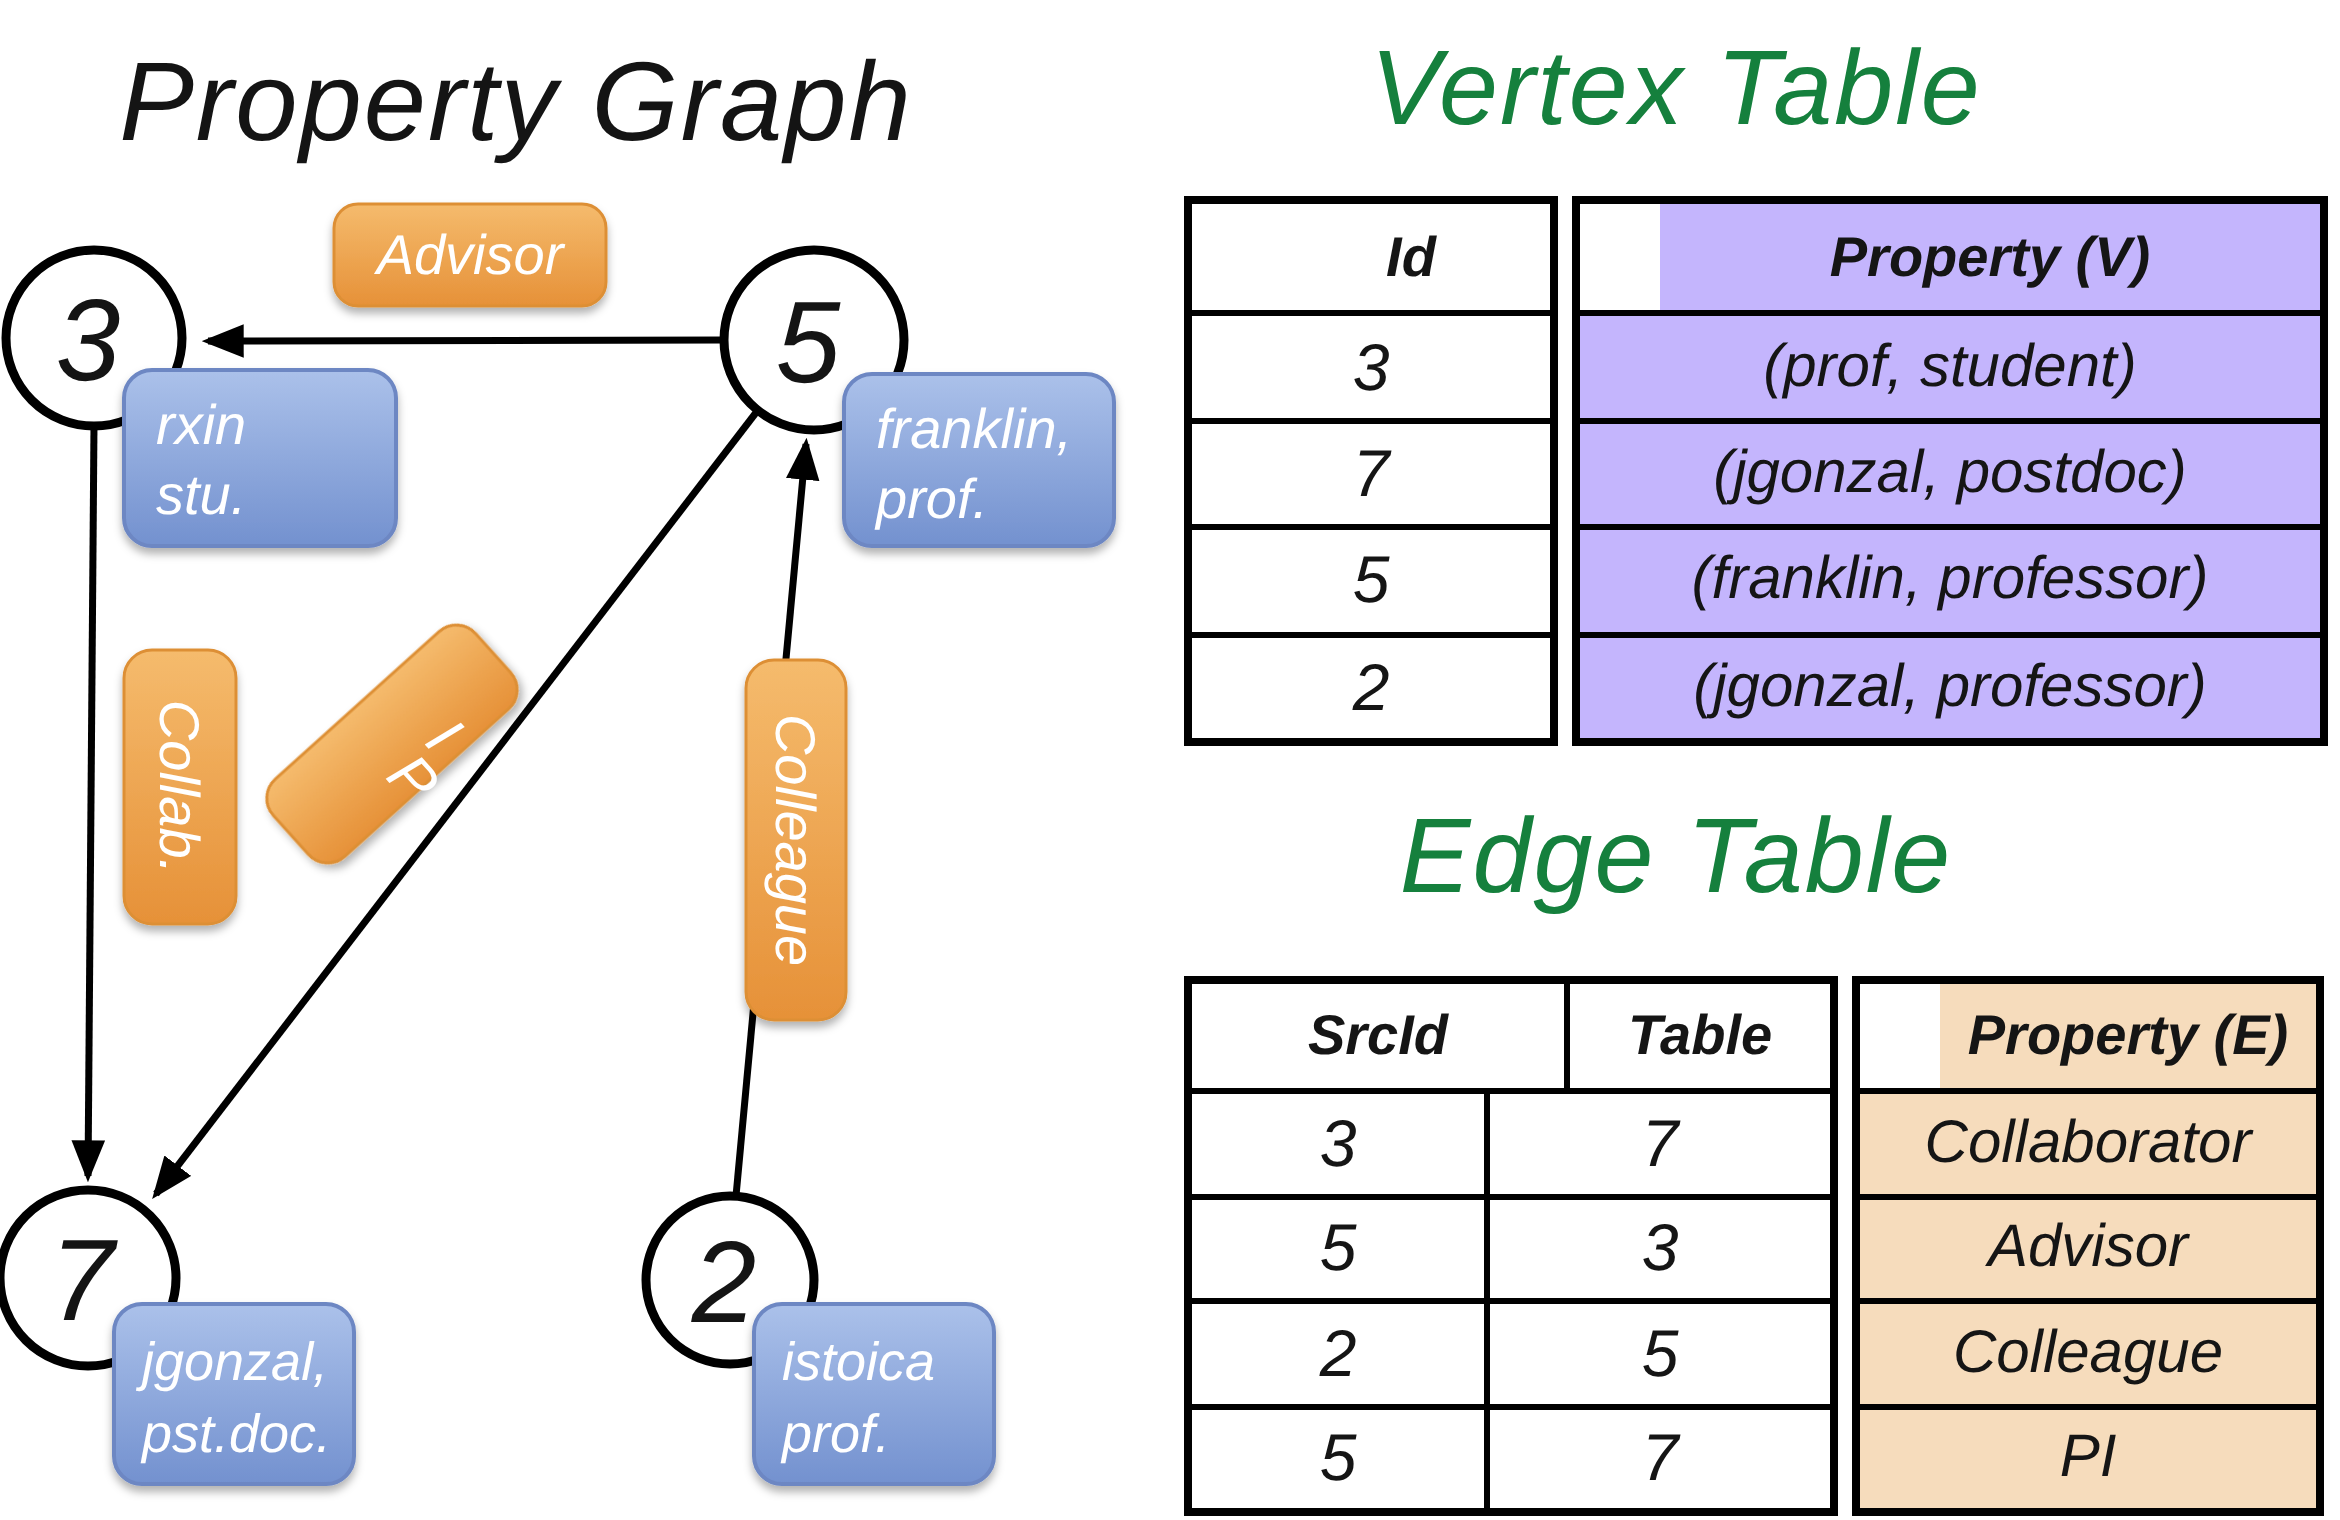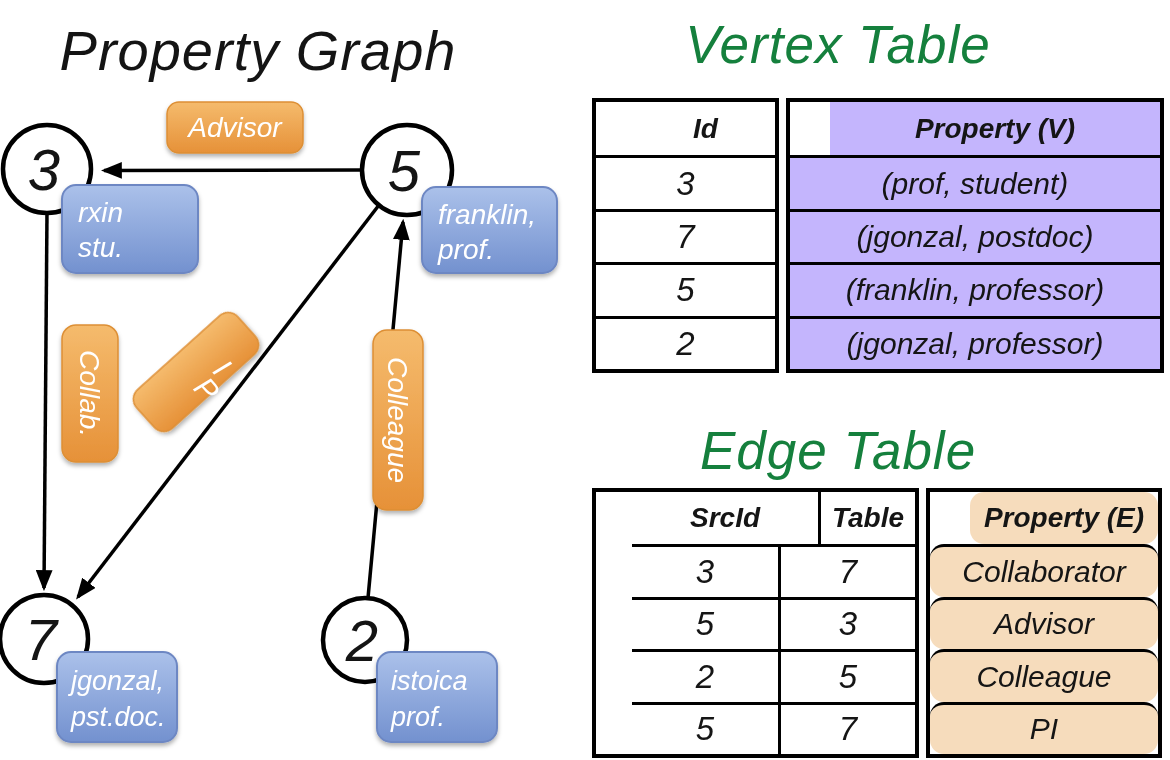--- a/index.html
+++ b/index.html
@@ -10,48 +10,48 @@
   #stage{position:absolute;left:0;top:0;width:1170px;height:760px;font-style:italic;}
   svg text{font-family:"Liberation Sans", sans-serif;}
 
   
   .section-title{
     position:absolute;left:592px;width:492px;text-align:center;
     font-size:53px;font-weight:400;color:#15803d;letter-spacing:1px;
     white-space:nowrap;
   }
   #vertex-title{top:14px;}
-  #edge-title{top:420px;}
+  #edge-title{top:398px;}
 
   
   .tbl{position:absolute;display:flex;gap:7px;}
   #vertex-table{left:592px;top:98px;}
   #edge-table{left:592px;top:488px;}
   .subtable{
     box-sizing:border-box;background:#fff;border:4px solid #000;
     display:grid;grid-auto-flow:row;
   }
   .subtable.one{grid-template-columns:1fr;}
-  .subtable.two{grid-template-columns:146px 1fr;padding-left:36px;}
+  .subtable.two{grid-template-columns:146px 1fr;}
   #vt-id{width:187px;height:275px;grid-template-rows:repeat(5,1fr);}
   #vt-prop{width:378px;height:275px;grid-template-rows:repeat(5,1fr);}
   #et-ids{width:327px;height:270px;grid-template-rows:repeat(5,1fr);}
   #et-prop{width:236px;height:270px;grid-template-rows:repeat(5,1fr);}
   .cell{
     display:flex;align-items:center;justify-content:center;
     font-size:30px;color:#151515;border-top:3px solid #000;
     white-space:nowrap;
   }
   .subtable.one .cell:first-child{border-top:none;}
   .subtable.two .cell:nth-child(-n+2){border-top:none;}
   .subtable.two .cell:nth-child(even){border-left:3px solid #000;}
   .cell.head{font-weight:700;font-size:28px;margin-left:40px;}
   .cell.num{font-size:33px;}
   .bg-blue{background:#c4b5fd;}
-  .bg-tan{background:#f6dcbc;border-radius:14px;}
+  .bg-tan{background:#f6dcbc;}
 </style>
 </head>
 <body>
 
 <div id="stage">
 
   
   <svg width="585" height="760" viewBox="0 0 585 760">
     <defs>
       <linearGradient id="gBlue" x1="0" y1="0" x2="0" y2="1">

